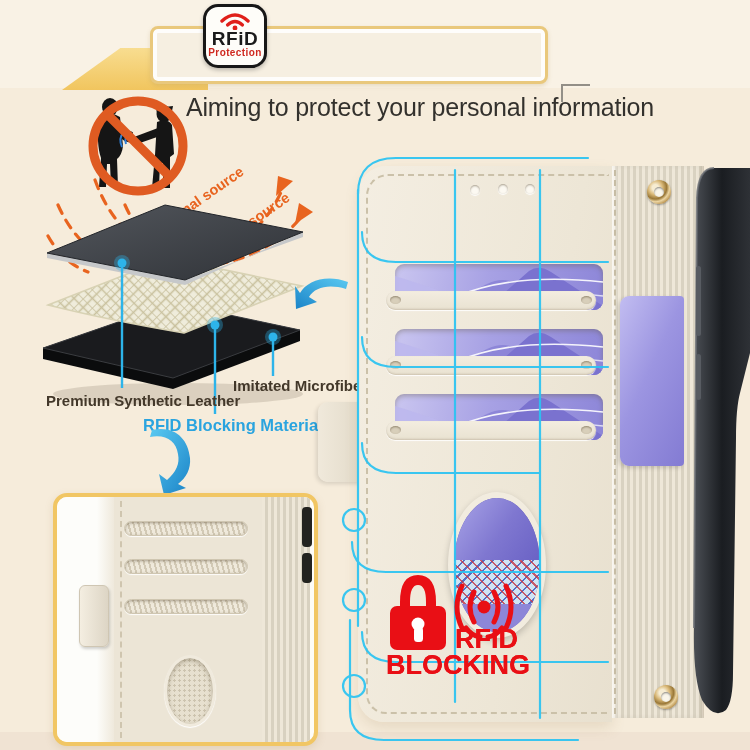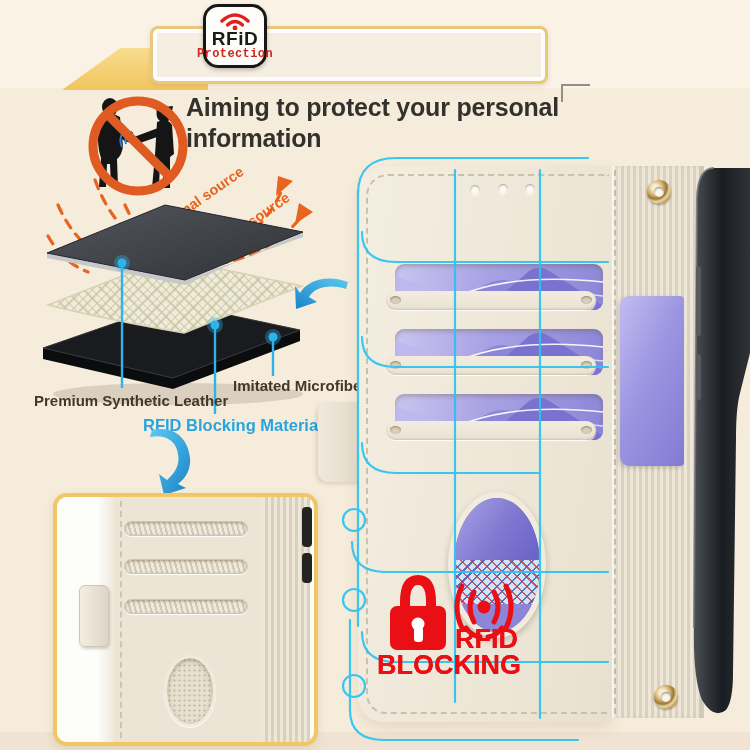--- a/index.html
+++ b/index.html
@@ -6,29 +6,29 @@
   body{width:750px;height:750px;overflow:hidden;background:#f6ecdb;font-family:"Liberation Sans",sans-serif;}
   #stage{position:relative;width:750px;height:750px;background:linear-gradient(180deg,#f9f2e5 0 88px,#f6ecdb 88px 732px,#f0e3d3 732px 750px);}
   .abs{position:absolute;}
 
   
   .yellow-tab{left:62px;top:48px;width:146px;height:42px;background:linear-gradient(180deg,#f8dd90,#f1c55e);clip-path:polygon(40% 0,100% 0,100% 100%,0 100%);}
   .banner-frame{left:150px;top:26px;width:392px;height:52px;background:#f6efe1;border:3px solid #e9c87c;border-radius:8px;box-shadow:inset 0 0 0 4px rgba(255,255,255,.85),0 2px 4px rgba(180,150,90,.25);}
   .banner-title{left:300px;top:33px;width:245px;text-align:center;font-size:32px;font-weight:800;color:#40291a;letter-spacing:.5px;}
   .rfid-badge{left:203px;top:4px;width:64px;height:64px;background:#fefdf9;border:3px solid #171717;border-radius:15px;display:flex;flex-direction:column;align-items:center;justify-content:flex-start;padding-top:3px;box-sizing:border-box;box-shadow:0 2px 4px rgba(0,0,0,.25);}
   .badge-rfid{font-size:19px;font-weight:800;color:#1b1b1b;line-height:17px;letter-spacing:.5px;}
-  .badge-prot{font-size:12px;font-weight:700;color:#cf2920;letter-spacing:.4px;font-family:Liberation Mono, monospace;}
+  .badge-prot{font-size:10px;font-weight:700;color:#cf2920;letter-spacing:.4px;}
   .corner-mark{left:561px;top:84px;width:27px;height:16px;border-top:2px solid #938f87;border-left:2px solid #938f87;}
 
   
-  .headline{left:186px;top:92px;width:480px;font-size:25px;line-height:31px;font-weight:700;color:#33312d;letter-spacing:-.2px;}
+  .headline{left:186px;top:92px;width:480px;font-size:25px;line-height:31px;font-weight:400;color:#33312d;letter-spacing:-.2px;}
 
   
   .lbl{font-size:15px;font-weight:600;color:#43382a;white-space:nowrap;}
-  .lbl-leather{left:34px;top:392px;}
+  .lbl-leather{left:46px;top:392px;}
   .lbl-micro{left:233px;top:377px;}
   .lbl-block{left:143px;top:416px;font-size:16.5px;color:#2aa4df;}
   .signal-text{color:#e8641f;font-weight:700;font-size:14.5px;white-space:nowrap;transform:rotate(-35deg);transform-origin:left bottom;}
   .sig1{left:170px;top:214px;}
   .sig2{left:216px;top:240px;}
 
   
   .interior-panel{left:53px;top:493px;width:257px;height:245px;border:4px solid #f1c664;border-radius:14px;background:#fdfcf8;overflow:hidden;box-shadow:0 3px 8px rgba(160,130,80,.18);}
   .ip-white{position:absolute;left:0;top:0;width:57px;height:100%;background:linear-gradient(90deg,#fdfdfa 70%,#efe9dc);border-right:1px solid #ded5c4;}
   .ip-leather{position:absolute;left:57px;top:0;width:148px;height:100%;background:linear-gradient(100deg,#f0ead c,#ece5d6 60%,#e7e0d0);background-color:#ece5d6;}
@@ -54,21 +54,21 @@
   .eyelet{width:24px;height:24px;border-radius:50%;background:radial-gradient(circle at 35% 32%,#f6ecd2 0 14%,#d9b877 32%,#9a7838 50%,#ecd5a2 62%,#b7904c 78%,#efe3c9 88%);box-shadow:0 1px 2px rgba(0,0,0,.35);}
   .eyelet i{position:absolute;left:7px;top:7px;width:10px;height:10px;border-radius:50%;background:#faf6ea;box-shadow:inset 0 1px 2px rgba(0,0,0,.45);}
   .oval-cutout{left:448px;top:492px;width:86px;height:134px;border-radius:50%;border:6px solid #f2ecdf;overflow:hidden;box-shadow:0 3px 7px rgba(0,0,0,.2),inset 0 2px 6px rgba(0,0,0,.35);background:#7f77d0;}
   .oc-top{position:absolute;left:0;top:0;width:100%;height:62px;background:linear-gradient(125deg,#aaa5e8,#7f77d0 55%,#6a62c5);}
   .oc-mesh{position:absolute;left:0;top:62px;width:100%;height:44px;background-color:#cfe4f4;background-image:repeating-linear-gradient(45deg,rgba(200,55,70,.8) 0 1.5px,transparent 1.5px 7px),repeating-linear-gradient(-45deg,rgba(55,80,185,.8) 0 1.5px,transparent 1.5px 7px);}
   .oc-bot{position:absolute;left:0;top:106px;width:100%;height:28px;background:#8d86d8;}
 
   
   .stamp-line{color:#e90f15;font-weight:800;font-size:27px;letter-spacing:0;white-space:nowrap;text-shadow:0 0 0 #e90f15;}
   .stamp1{left:455px;top:624px;}
-  .stamp2{left:377px;top:650px;}
+  .stamp2{left:386px;top:650px;}
 
   svg{display:block;}
 </style>
 </head>
 <body>
 
 <div id="stage">
 
   <div class="abs yellow-tab"></div>
   <div class="abs banner-frame"></div>

